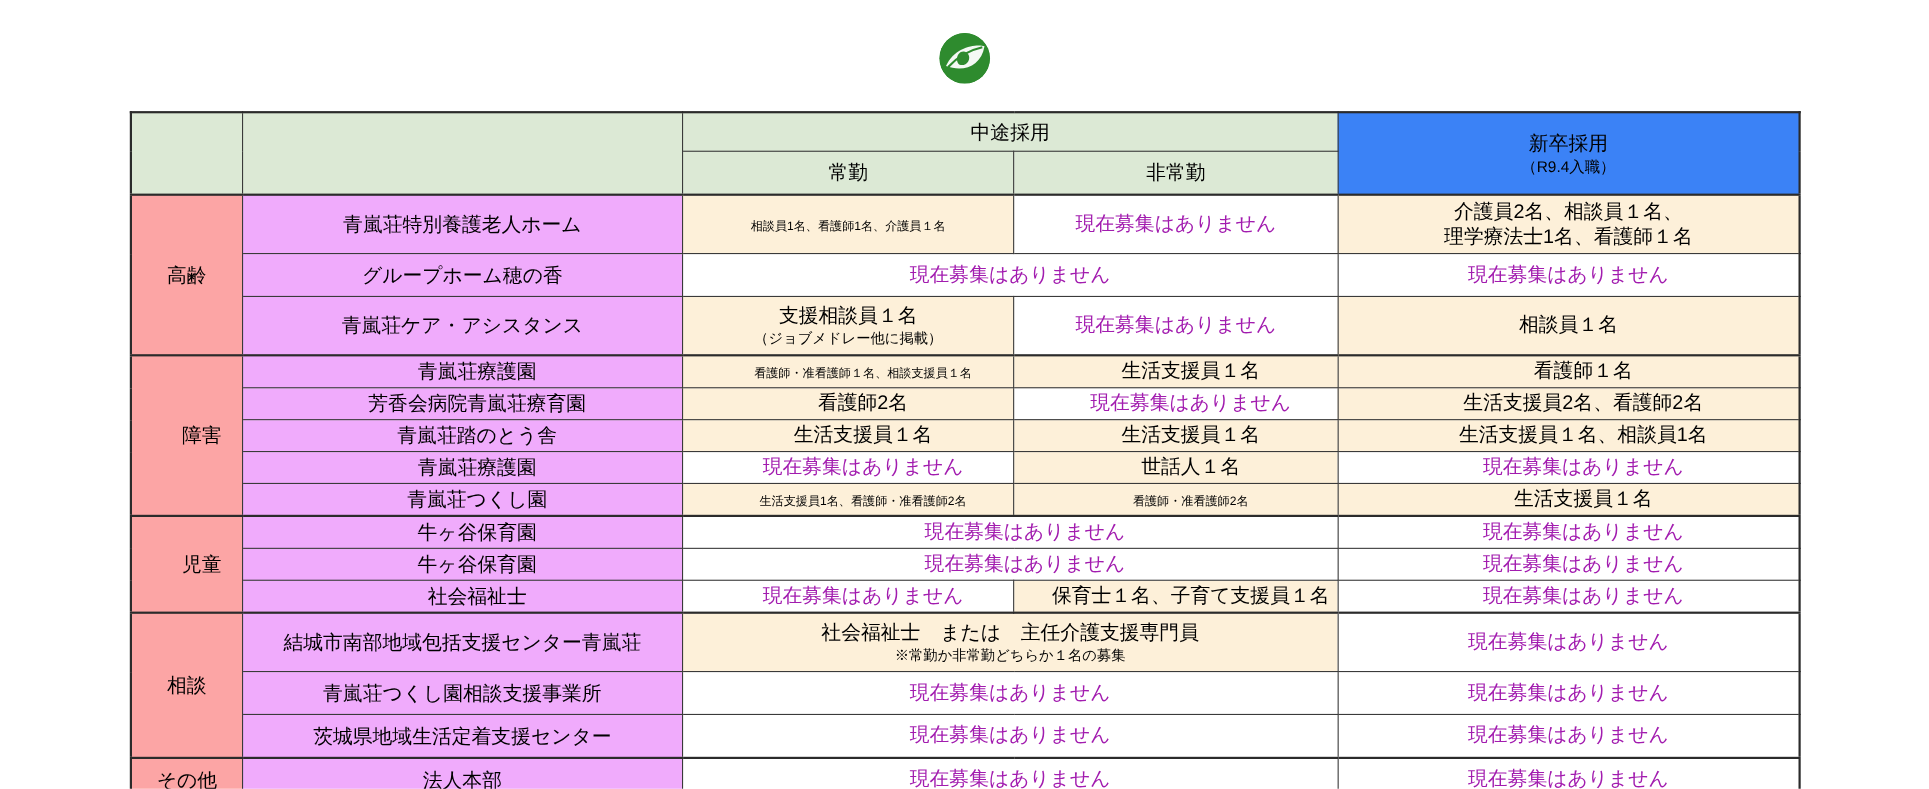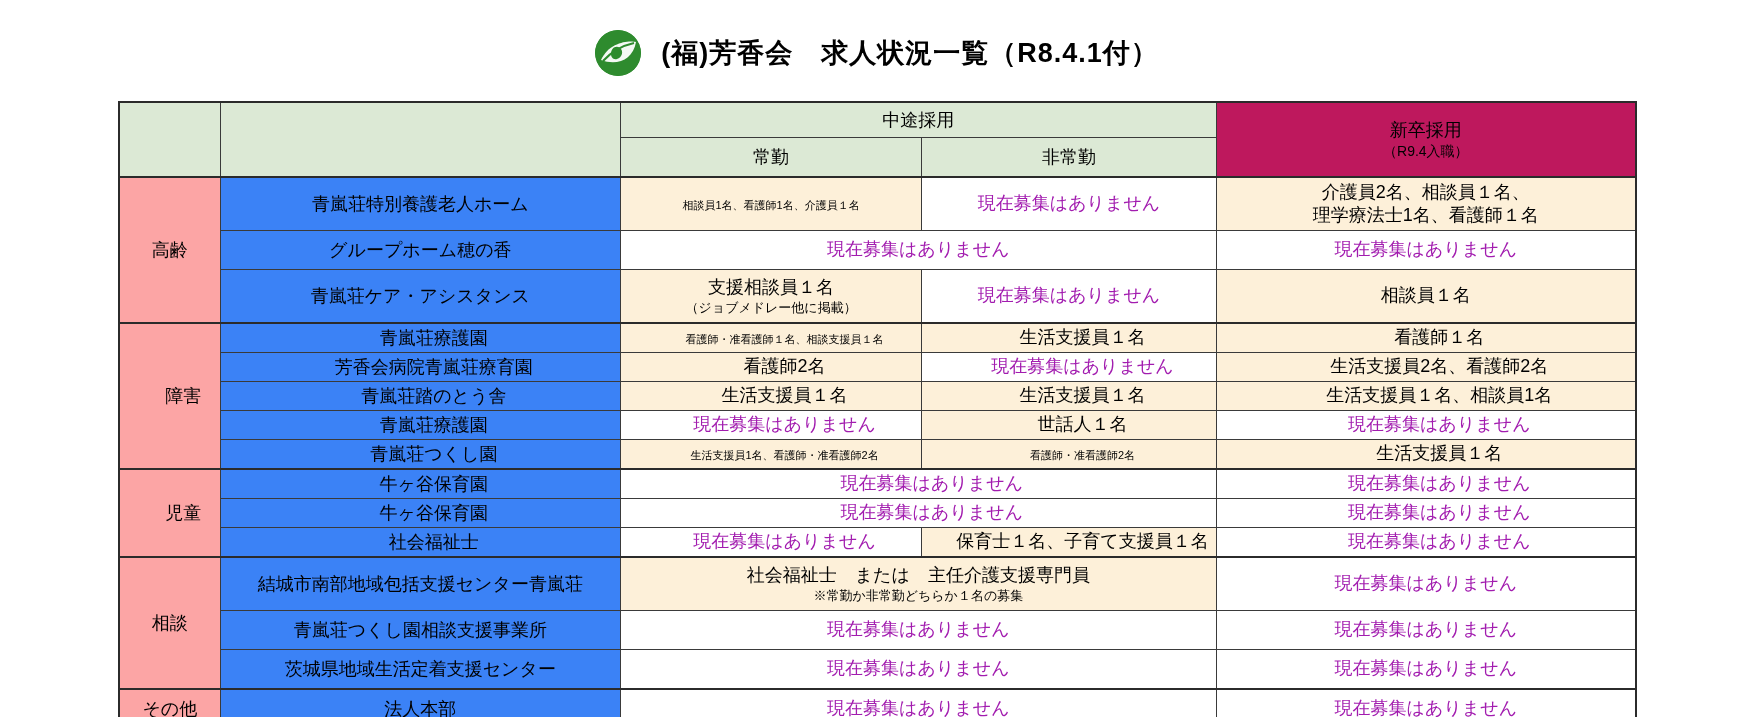--- a/index.html
+++ b/index.html
@@ -90,36 +90,36 @@
     font-size: 18px;
   }
   .hdr-green.tall {
     height: 34px;
     font-family: Liberation Serif, serif;
   }
   .hdr-blank {
     background: #dce9d5;
   }
   .hdr-new {
-    background: #be185d;
+    background: #3b82f6;
     font-size: 18px;
     line-height: 1.35;
   }
   .hdr-new .sub {
     font-size: 14px;
     display: block;
   }
 
   
   td.cat {
     background: #fca5a5;
     font-size: 18px;
   }
   td.fac {
-    background: #3b82f6;
+    background: #f0abfc;
     font-size: 18px;
   }
 
   
   td.val {
     background: #ffffff;
     font-size: 18px;
     line-height: 1.3;
     padding: 3px 2px;
   }
@@ -154,21 +154,20 @@
 
   <div class="header">
     <div class="logo">
       <svg class="leaf" viewBox="0 0 46 46" xmlns="http://www.w3.org/2000/svg" aria-hidden="true">
         <circle cx="23" cy="23" r="23" fill="#2e8b2e"></circle>
         <path d="M6 30 C14 12, 34 10, 41 12 C38 30, 22 36, 6 30 Z" fill="#ffffff" opacity="0.95"></path>
         <path d="M8 31 C18 20, 30 15, 39 13" stroke="#2e8b2e" stroke-width="2" fill="none"></path>
         <path d="M16 24 c0 -6 5 -9 9 -6 c4 3 2 10 -3 11 c-4 1 -6 -2 -6 -5 z" fill="#2e8b2e"></path>
       </svg>
     </div>
-    <div class="title">(福)芳香会　求人状況一覧（R8.4.1付）</div>
   </div>
 
   <div class="table-wrap">
     <table class="grid outer">
       <colgroup>
         <col class="c-cat">
         <col class="c-fac">
         <col class="c-full">
         <col class="c-part">
         <col class="c-new">

